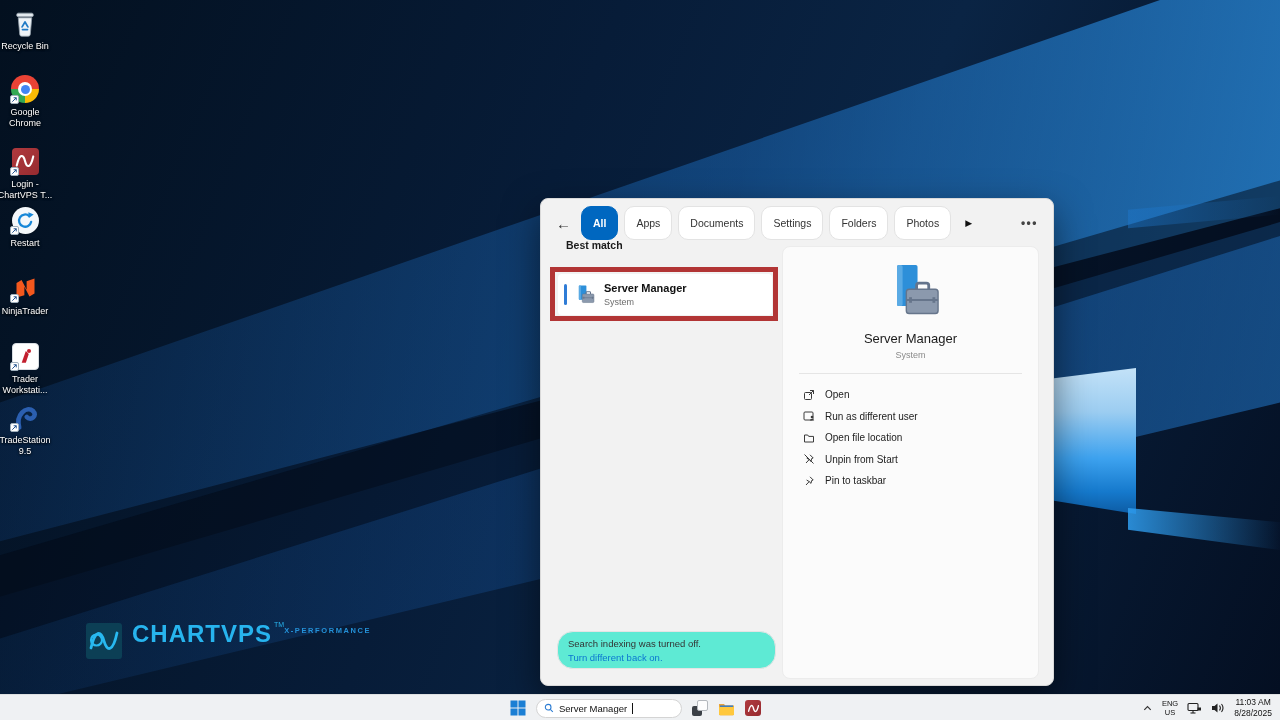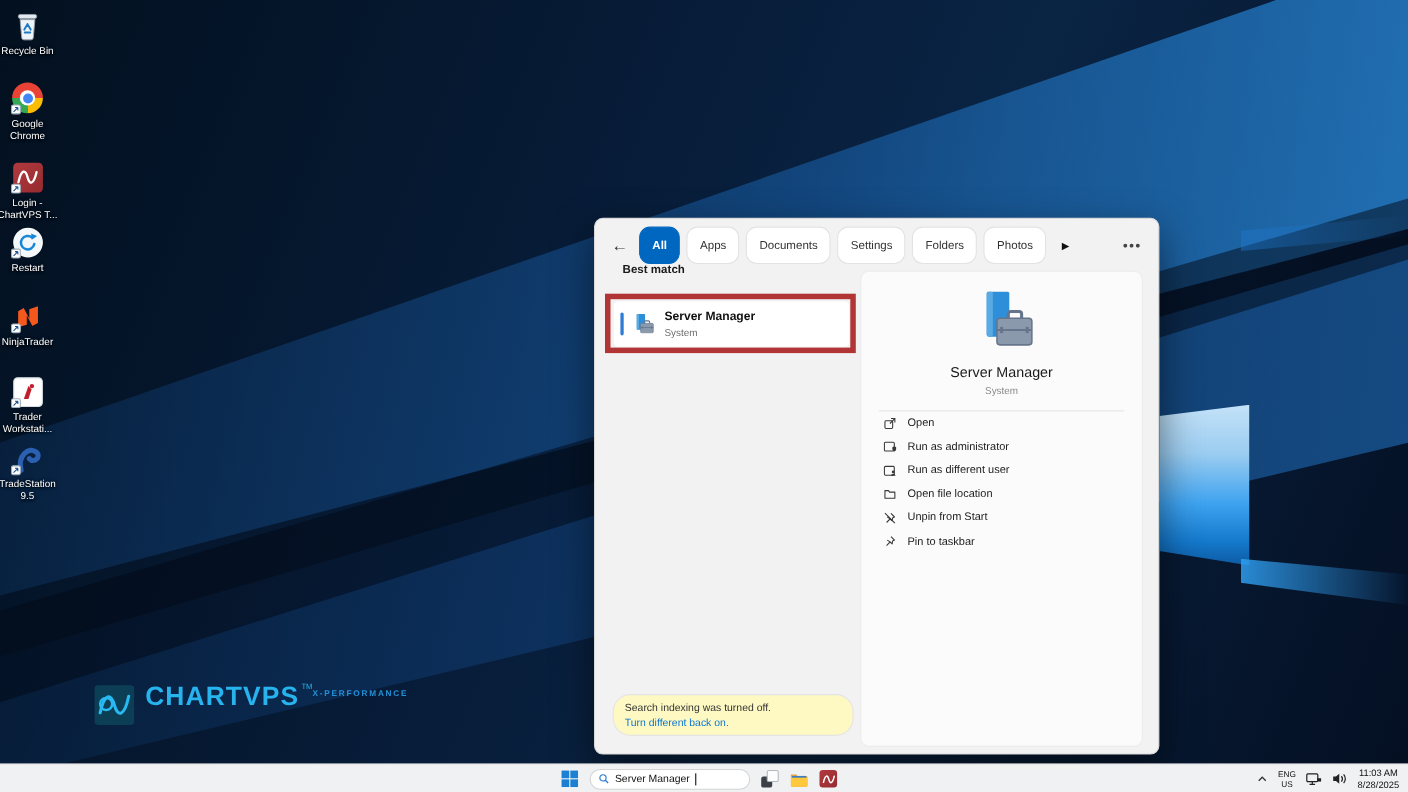--- a/index.html
+++ b/index.html
@@ -61,31 +61,31 @@
   .tab-overflow{font-size:9px;color:#111;margin-left:8px;}
   .more-dots{margin-left:auto;font-size:12px;letter-spacing:1.5px;color:#444;font-weight:bold;}
   .best-match-label{position:absolute;left:25px;top:40px;font-size:10.5px;font-weight:bold;color:#1b1b1b;}
   .result-row{position:absolute;left:17px;top:75px;width:214px;height:41px;background:#fff;border-radius:4px;
     display:flex;align-items:center;padding-left:6px;box-sizing:border-box;}
   .result-accent{width:3px;height:21px;border-radius:2px;background:#2f7cd6;margin-right:5px;}
   .result-texts{margin-left:8px;}
   .result-title{font-size:11px;font-weight:bold;color:#111;line-height:1.2;}
   .result-sub{font-size:9px;color:#6d6d6d;margin-top:1px;}
   .annotation{position:absolute;left:9px;top:68px;width:218px;height:44px;border:5px solid #b23535;pointer-events:none;}
-  .notice{position:absolute;left:16px;top:432px;width:219px;height:38px;background:#fef9c3;border:1px solid #e4e4e4;
+  .notice{position:absolute;left:16px;top:432px;width:219px;height:38px;background:#5eead4;border:1px solid #e4e4e4;
     border-radius:16px;padding:6px 10px;box-sizing:border-box;}
   .notice-line1{font-size:9.5px;color:#333;}
   .notice-line2{font-size:9.5px;color:#0b76d1;margin-top:3px;cursor:pointer;}
   .preview{position:absolute;left:241px;top:47px;width:257px;height:433px;background:#fbfbfb;
     border:1px solid #ececec;border-radius:8px;box-sizing:border-box;}
   .preview-icon{display:block;margin:18px auto 0;}
   .preview-title{text-align:center;font-size:13px;color:#1b1b1b;margin-top:10px;}
   .preview-sub{text-align:center;font-size:9px;color:#8a8a8a;margin-top:4px;}
   .preview-divider{margin:13px 16px 0;border-top:1px solid #e5e5e5;}
-  .actions{}
+  .actions{margin-top:10px;}
   .action{display:flex;align-items:center;gap:10px;padding:0 20px;height:21.5px;font-size:10px;color:#222;cursor:default;}
   .action svg{flex:0 0 auto;}
   
   .taskbar{position:absolute;left:0;bottom:0;width:1280px;height:26px;background:#eff1f3;
     border-top:1px solid rgba(0,0,0,.07);box-sizing:border-box;}
   .tb-center{position:absolute;left:510px;top:0;height:26px;display:flex;align-items:center;gap:10px;}
   .search-pill{width:146px;height:19px;background:#fff;border:1px solid #d4d4d4;border-radius:10px;
     display:flex;align-items:center;padding:0 7px;gap:5px;box-sizing:border-box;}
   .search-text{font-size:9.5px;color:#111;white-space:nowrap;}
   .caret{width:1px;height:11px;background:#111;}
@@ -286,27 +286,20 @@
         <div class="action">
           <svg width="12" height="12" viewBox="0 0 12 12">
             <rect x="1.5" y="3.5" width="7" height="7" rx="1" stroke="#3a3a3a" fill="none"></rect>
             <path d="M7 1.5 h3.5 V5 M10.5 1.5 L6 6" stroke="#3a3a3a" fill="none"></path>
           </svg>
           <span>Open</span>
         </div>
         <div class="action">
           <svg width="12" height="12" viewBox="0 0 12 12">
             <rect x="1" y="2" width="9" height="8" rx="1" stroke="#3a3a3a" fill="none"></rect>
-            <path d="M8.2 6.5 l1.8 -0.8 1.8 0.8 v1.6 q0 1.6 -1.8 2.4 q-1.8 -0.8 -1.8 -2.4 z" fill="#3a3a3a"></path>
-          </svg>
-          <span>Run as administrator</span>
-        </div>
-        <div class="action">
-          <svg width="12" height="12" viewBox="0 0 12 12">
-            <rect x="1" y="2" width="9" height="8" rx="1" stroke="#3a3a3a" fill="none"></rect>
             <circle cx="9" cy="7" r="1.3" fill="#3a3a3a"></circle>
             <path d="M6.8 10.5 q0.4 -1.8 2.2 -1.8 q1.8 0 2.2 1.8" fill="#3a3a3a"></path>
           </svg>
           <span>Run as different user</span>
         </div>
         <div class="action">
           <svg width="12" height="12" viewBox="0 0 12 12">
             <path d="M1.5 3 h3.2 l1 1.4 h4.8 v5.6 h-9 z" stroke="#3a3a3a" fill="none" stroke-linejoin="round"></path>
           </svg>
           <span>Open file location</span>

